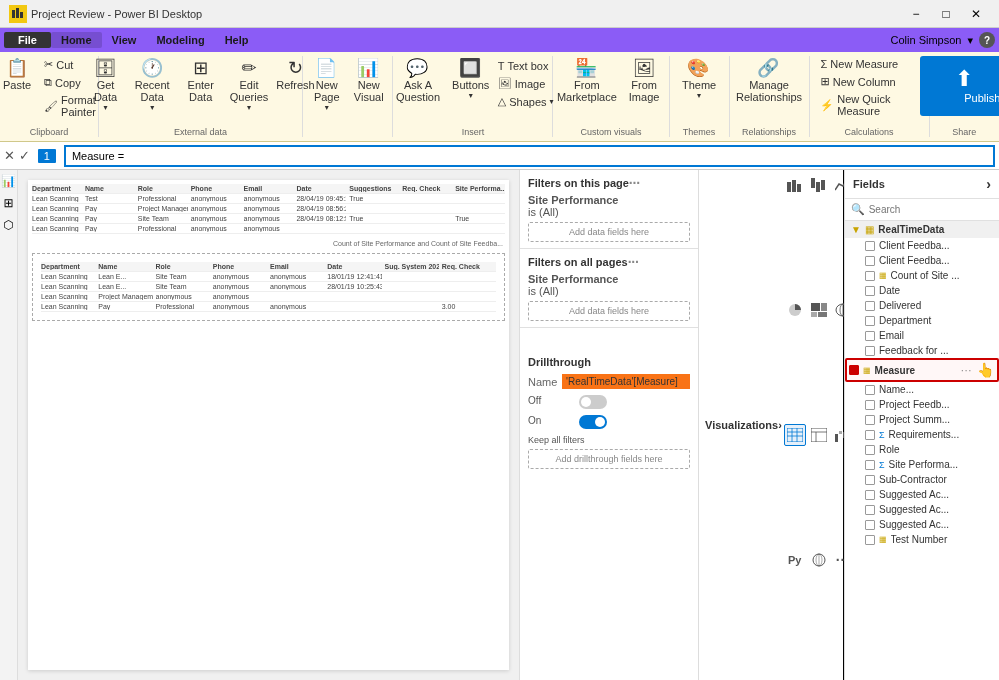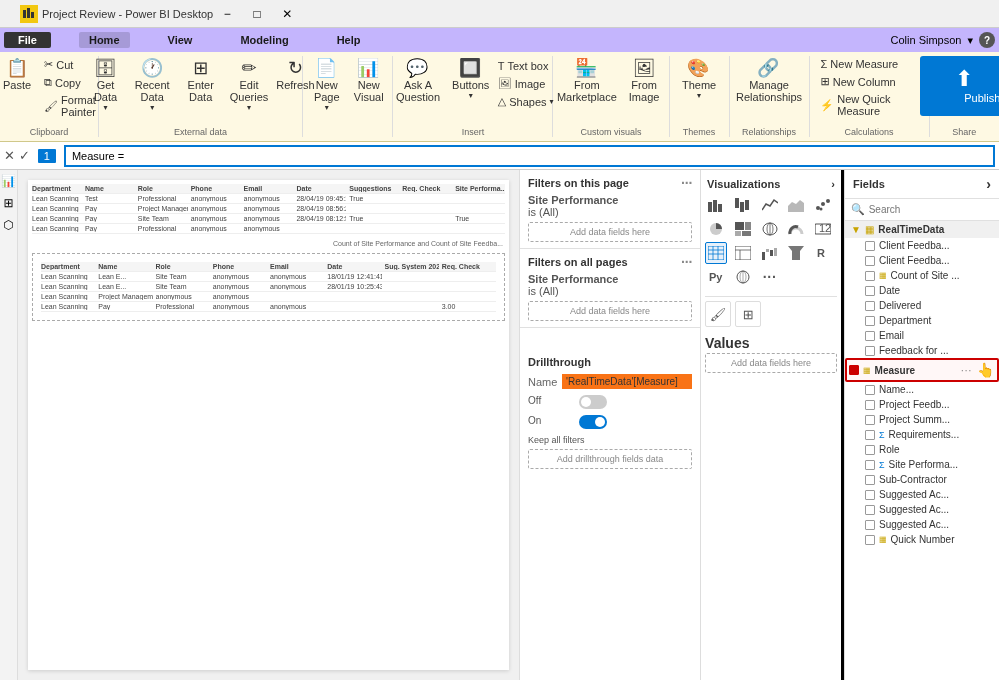--- a/index.html
+++ b/index.html
@@ -4,38 +4,37 @@
   <style>
     * { box-sizing: border-box; margin: 0; padding: 0; font-family: 'Segoe UI', sans-serif; font-size: 11px; }
     body { width: 999px; height: 680px; overflow: hidden; background: #f3f3f3; }
 
     
     .title-bar {
       height: 28px;
       background: #f0f0f0;
       display: flex;
       align-items: center;
-      justify-content: flex-start;
-      padding: 0 20px;
+      justify-content: space-between;
+      padding: 0 9px;
       border-bottom: 1px solid #ccc;
     }
     .title-bar-left { display: flex; align-items: center; gap: 4px; }
     .title-bar-logo { width: 18px; height: 18px; background: #f2c811; display: flex; align-items: center; justify-content: center; font-size: 10px; font-weight: bold; color: #333; }
     .title-bar-title { font-size: 11px; color: #333; }
     .title-bar-controls { display: flex; gap: 2px; }
     .title-bar-btn { width: 28px; height: 20px; display: flex; align-items: center; justify-content: center; cursor: pointer; font-size: 12px; }
 
     
     .menu-bar {
       height: 24px;
-      background: #c4b5fd;
+      background: #8b5cf6;
       display: flex;
       align-items: center;
       padding: 0 4px;
-      gap: 28px;
     }
     .menu-item {
       padding: 2px 10px;
       cursor: pointer;
       font-size: 11px;
       font-weight: 600;
       color: #1a1a1a;
       border-radius: 2px;
     }
     .menu-item:hover, .menu-item.active { background: rgba(0,0,0,0.15); }
@@ -189,21 +188,20 @@
       overflow: hidden;
     }
     .filters-panel-content { flex: 1; overflow: auto; }
 
     .filter-section {
       padding: 6px 8px;
       border-bottom: 1px solid #e0e0e0;
     }
     .filter-section-header {
       display: flex;
-      justify-content: space-between;
       align-items: center;
       margin-bottom: 4px;
       font-size: 10px;
       font-weight: 600;
       color: #333;
     }
     .filter-dots { font-size: 14px; color: #888; cursor: pointer; letter-spacing: -1px; line-height: 1; }
     .filter-item {
       font-size: 10px;
       color: #555;
@@ -268,24 +266,24 @@
       padding: 4px;
       text-align: center;
       cursor: pointer;
       border-radius: 2px;
     }
 
     
     .viz-panel {
       width: 145px;
       background: white;
-      border-right: 3px solid #000000;
+      border-right: 1px solid #000000;
       padding: 4px;
       display: flex;
-      flex-direction: column;
+      flex-direction: row;
     }
     .viz-panel-header {
       font-size: 11px;
       font-weight: 600;
       color: #333;
       padding: 4px 2px;
       display: flex;
       justify-content: space-between;
       align-items: center;
     }
@@ -784,21 +782,21 @@
               <div class="toggle-thumb off"></div>
             </div>
           </div>
           <div class="toggle-row">
             <span class="toggle-label">On</span>
             <div class="toggle-track on">
               <div class="toggle-thumb on"></div>
             </div>
           </div>
           <div style="font-size:9px;color:#555;margin-bottom:4px;">Keep all filters</div>
-          <div class="drillthrough-add-btn">Add drillthrough fields data</div>
+          <div class="drillthrough-add-btn">Add drillthrough fields here</div>
         </div>
       </div>
     </div>
 
     <div class="viz-panel">
       <div class="viz-panel-header">
         <span>Visualizations</span>
         <span>›</span>
       </div>
 
@@ -1028,19 +1026,19 @@
           <div class="fields-checkbox"></div>
           <span class="fields-field-name">Suggested Ac...</span>
         </div>
         <div class="fields-field-item">
           <div class="fields-checkbox"></div>
           <span class="fields-field-name">Suggested Ac...</span>
         </div>
         <div class="fields-field-item">
           <div class="fields-checkbox"></div>
           <span style="font-size:8px;color:#c8a400;">▦</span>
-          <span class="fields-field-name">Quick Number</span>
+          <span class="fields-field-name">Test Number</span>
         </div>
       </div>
     </div>
 
   </div>
 </div>
 
 </body></html>

